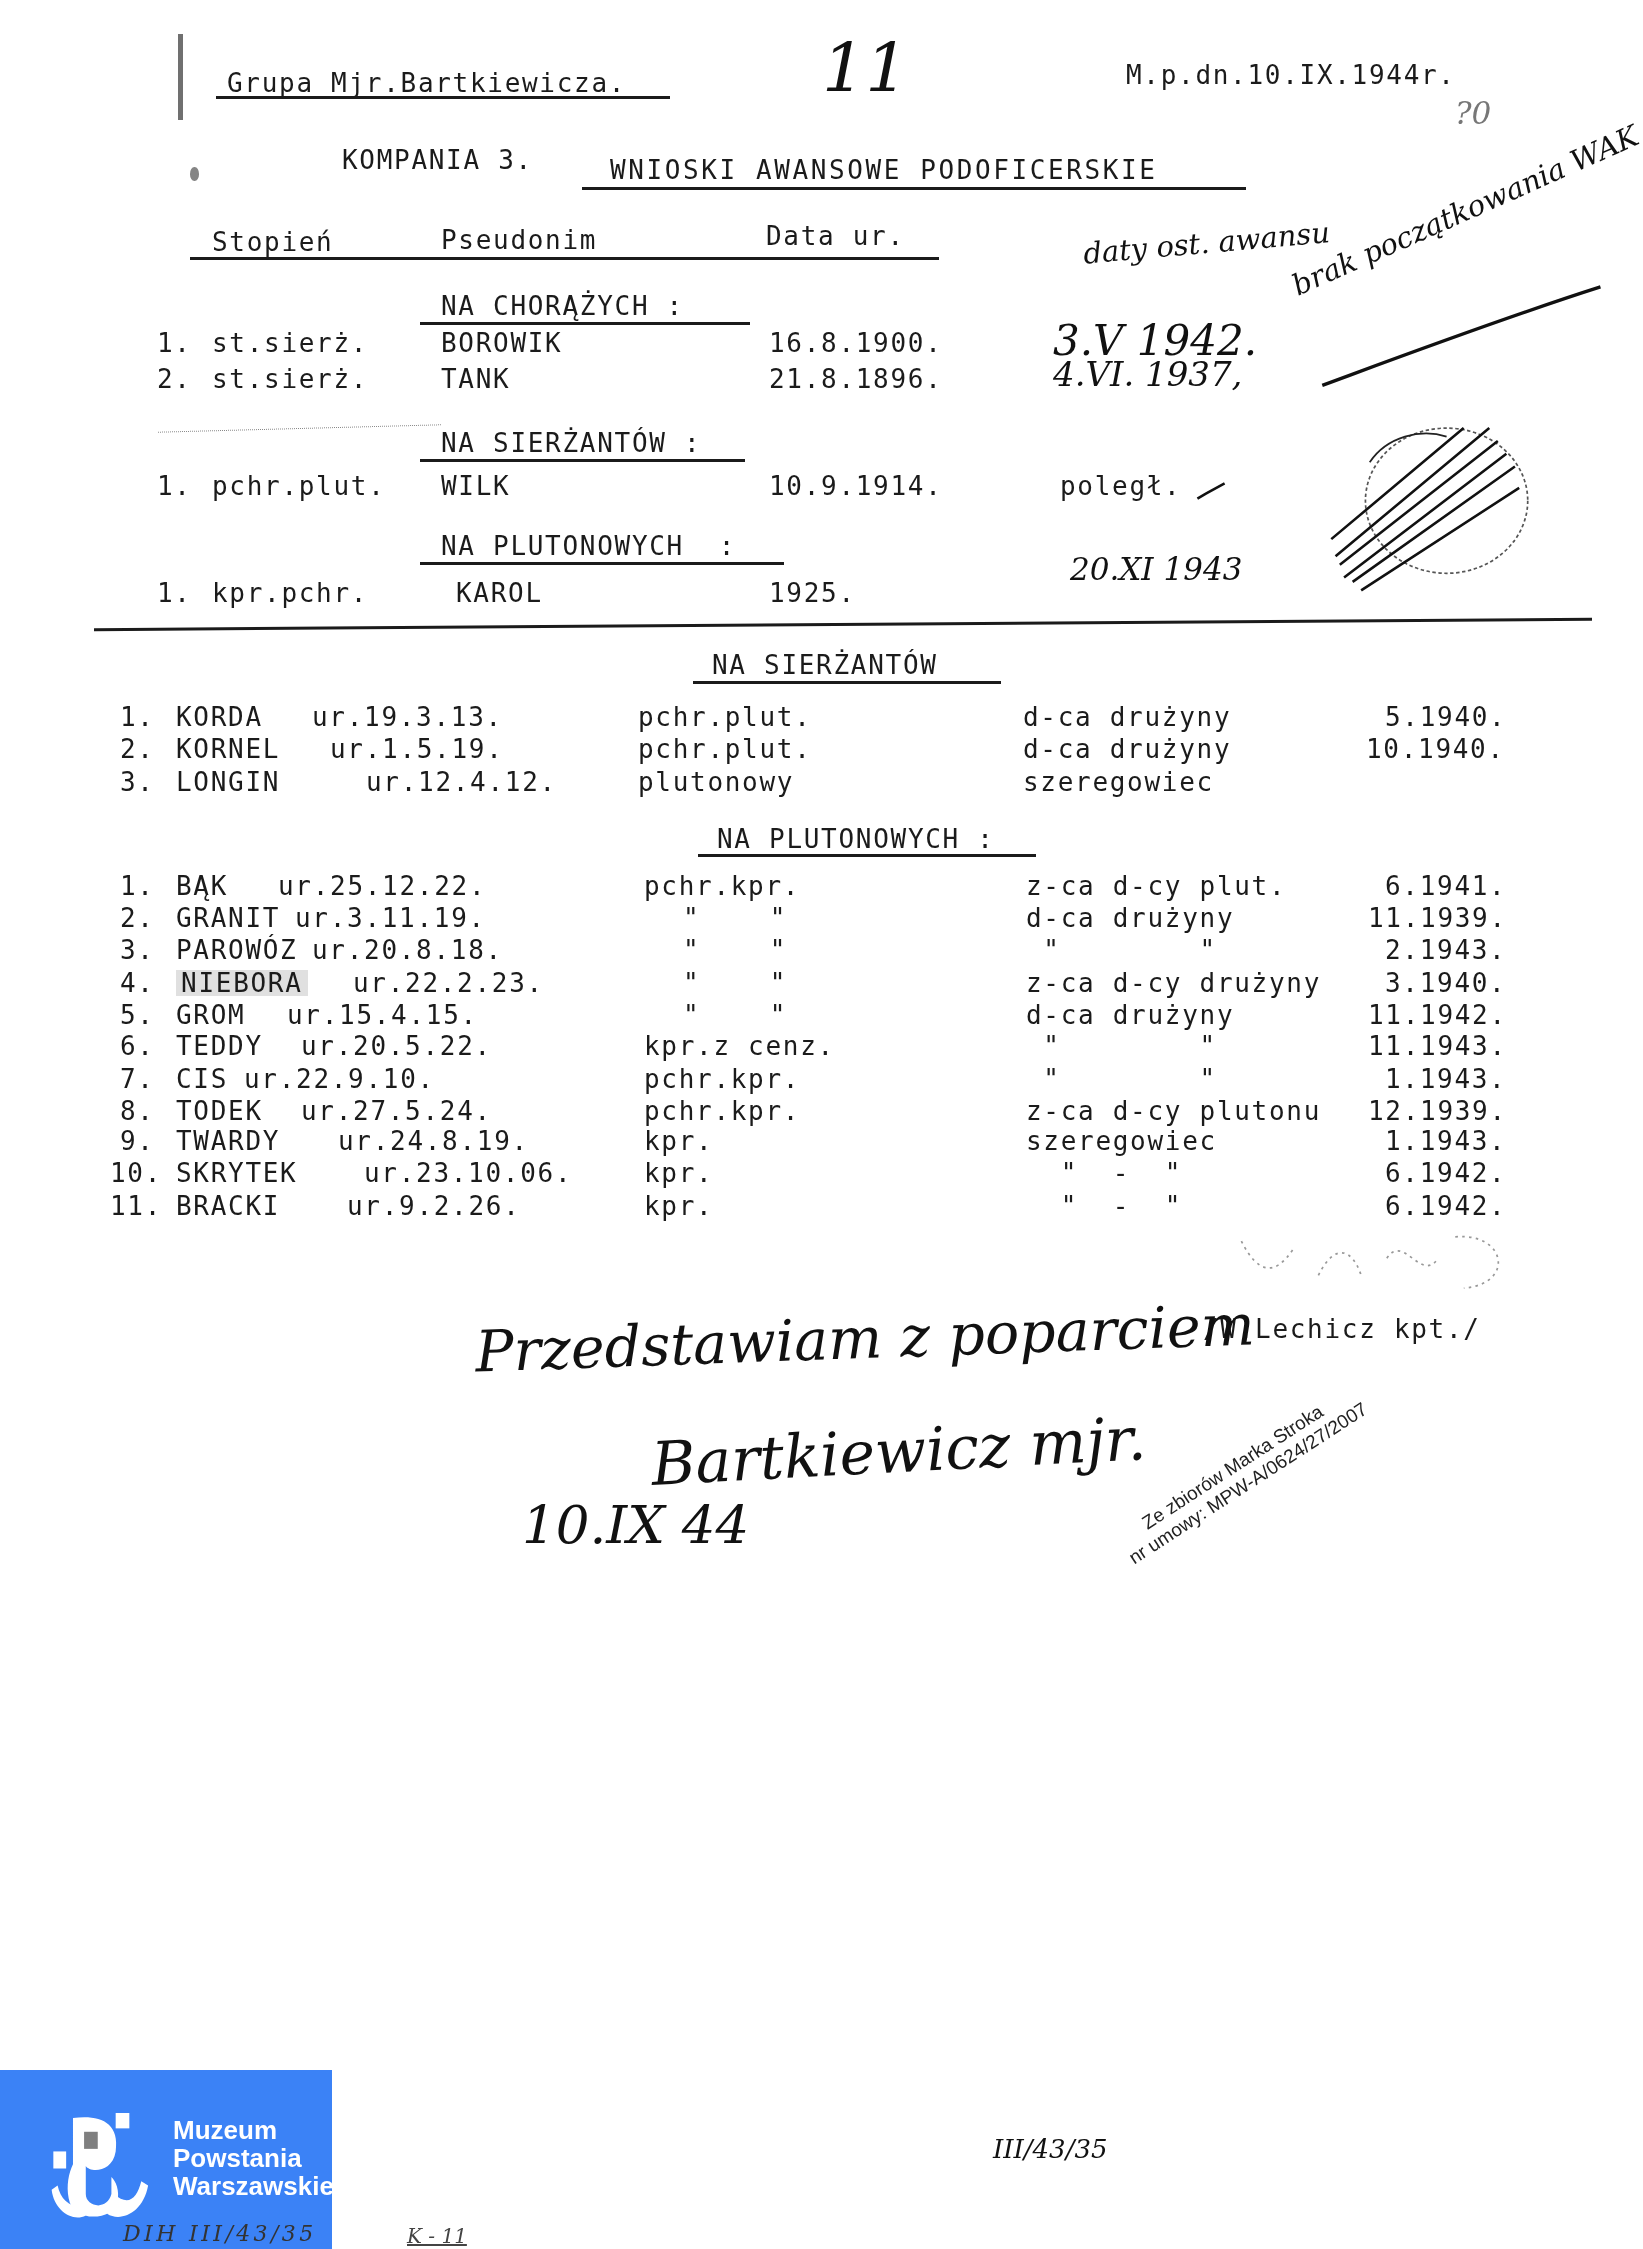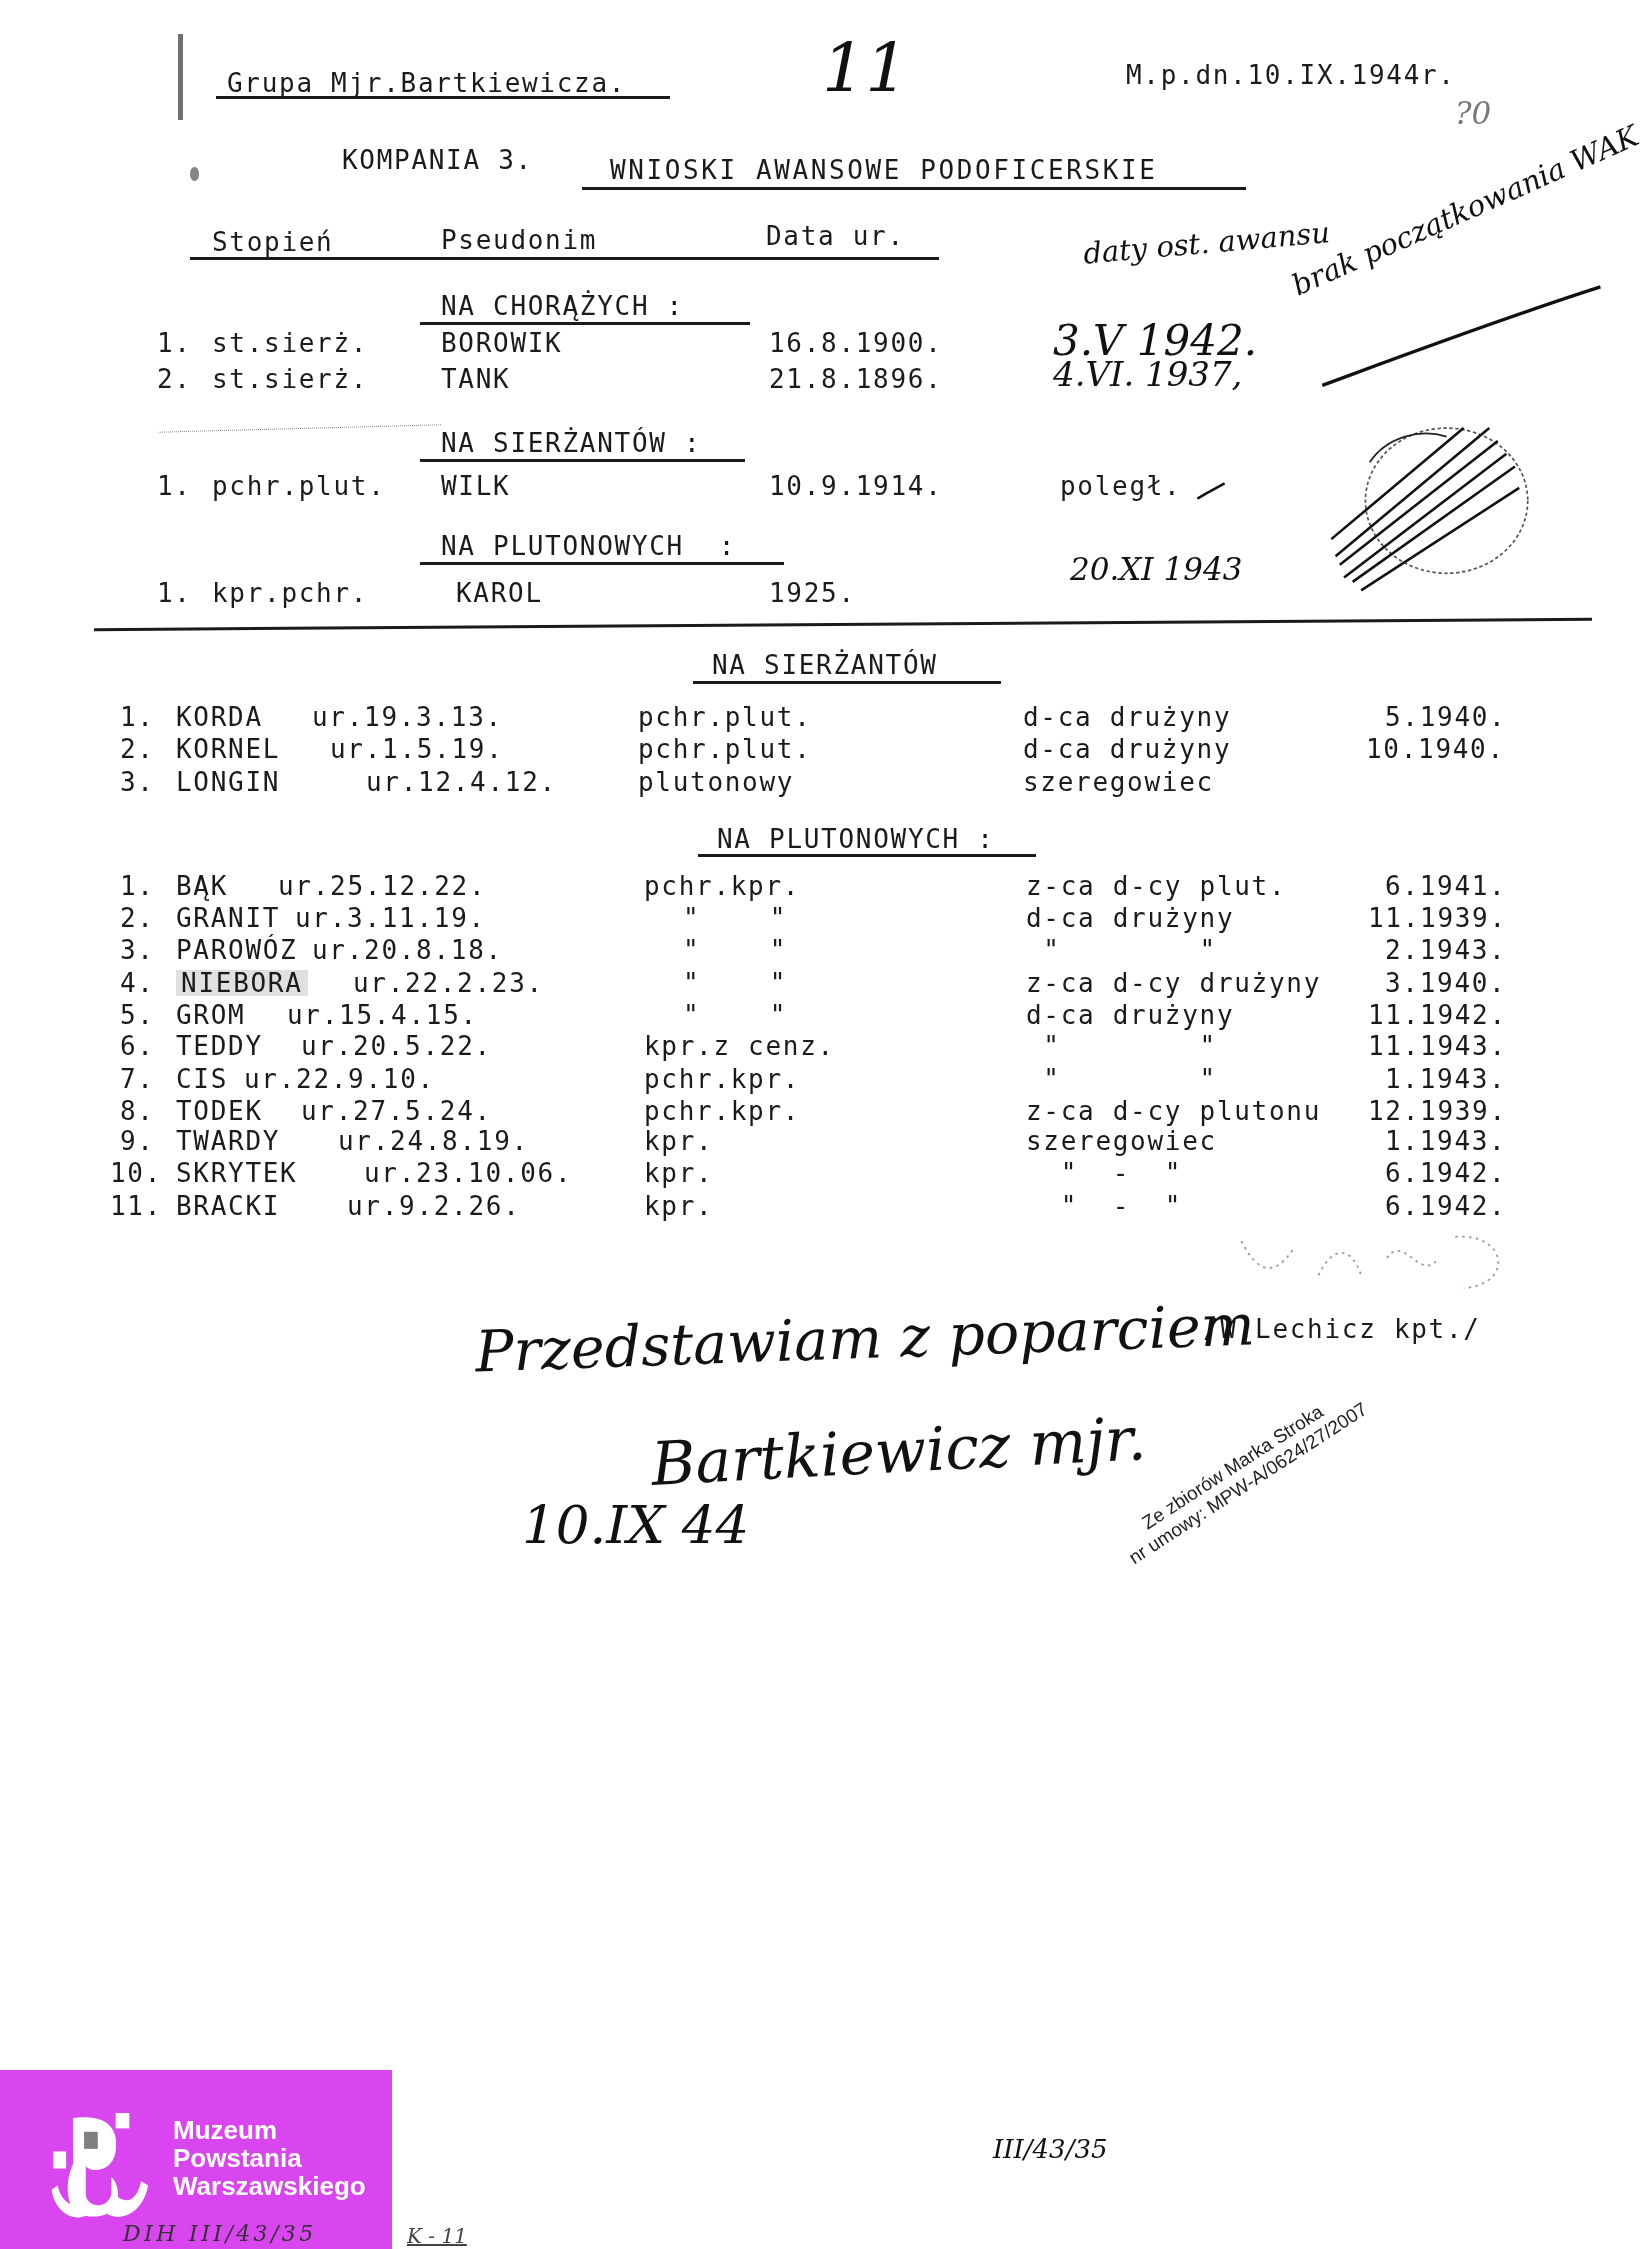--- a/index.html
+++ b/index.html
@@ -6,21 +6,21 @@
     body {
       width: 1644px; height: 2250px; background: #ffffff; position: relative; overflow: hidden;
       font-family: "DejaVu Sans Mono", "Liberation Mono", monospace; color: #1a1a1a;
     }
     .tw { position: absolute; font-family: "DejaVu Sans Mono", "Liberation Mono", monospace; font-size: 26px; letter-spacing: 1.7px; white-space: pre; line-height: 1; color: #1b1b1b; }
     .ul { position: absolute; height: 2.6px; background: #1b1b1b; }
     .hw { position: absolute; font-family: "DejaVu Serif", "Liberation Serif", serif; font-style: italic; white-space: pre; color: #111; line-height: 1; }
     .row { position: absolute; left: 0; width: 1644px; height: 31px; }
     .row .tw { top: 0; }
     .margin-mark { position: absolute; background: #333; }
-    .logo-block { position: absolute; left: 0; top: 2070px; width: 392px; height: 180px; background: #d946ef; }
+    .logo-block { position: absolute; left: 0; top: 2070px; width: 332px; height: 180px; background: #3b82f6; }
     .logo-mark { position: absolute; left: 47px; top: 43px; width: 116px; height: 111px; }
     .logo-text { position: absolute; left: 173px; top: 46px; color: #ffffff; font-family: "Liberation Sans", "DejaVu Sans", sans-serif; font-weight: bold; font-size: 26px; line-height: 28px; }
     .logo-hand { position: absolute; left: 111px; top: 151px; color: #333; font-family: "DejaVu Serif", serif; font-style: italic; font-size: 22px; letter-spacing: 3.4px; margin-left: 12px; }
     .stamp-text { position: absolute; left: 1113px; top: 1532px; transform: rotate(-33deg); transform-origin: left top; font-family: "Liberation Sans", "DejaVu Sans", sans-serif; font-size: 19px; line-height: 22px; color: #222; white-space: pre; }
     .scribble { position: absolute; }
   </style>
 </head>
 <body>
 
 <div class="margin-mark" style="left:178px;top:34px;width:5.1px;height:86px;opacity:.7"></div>

